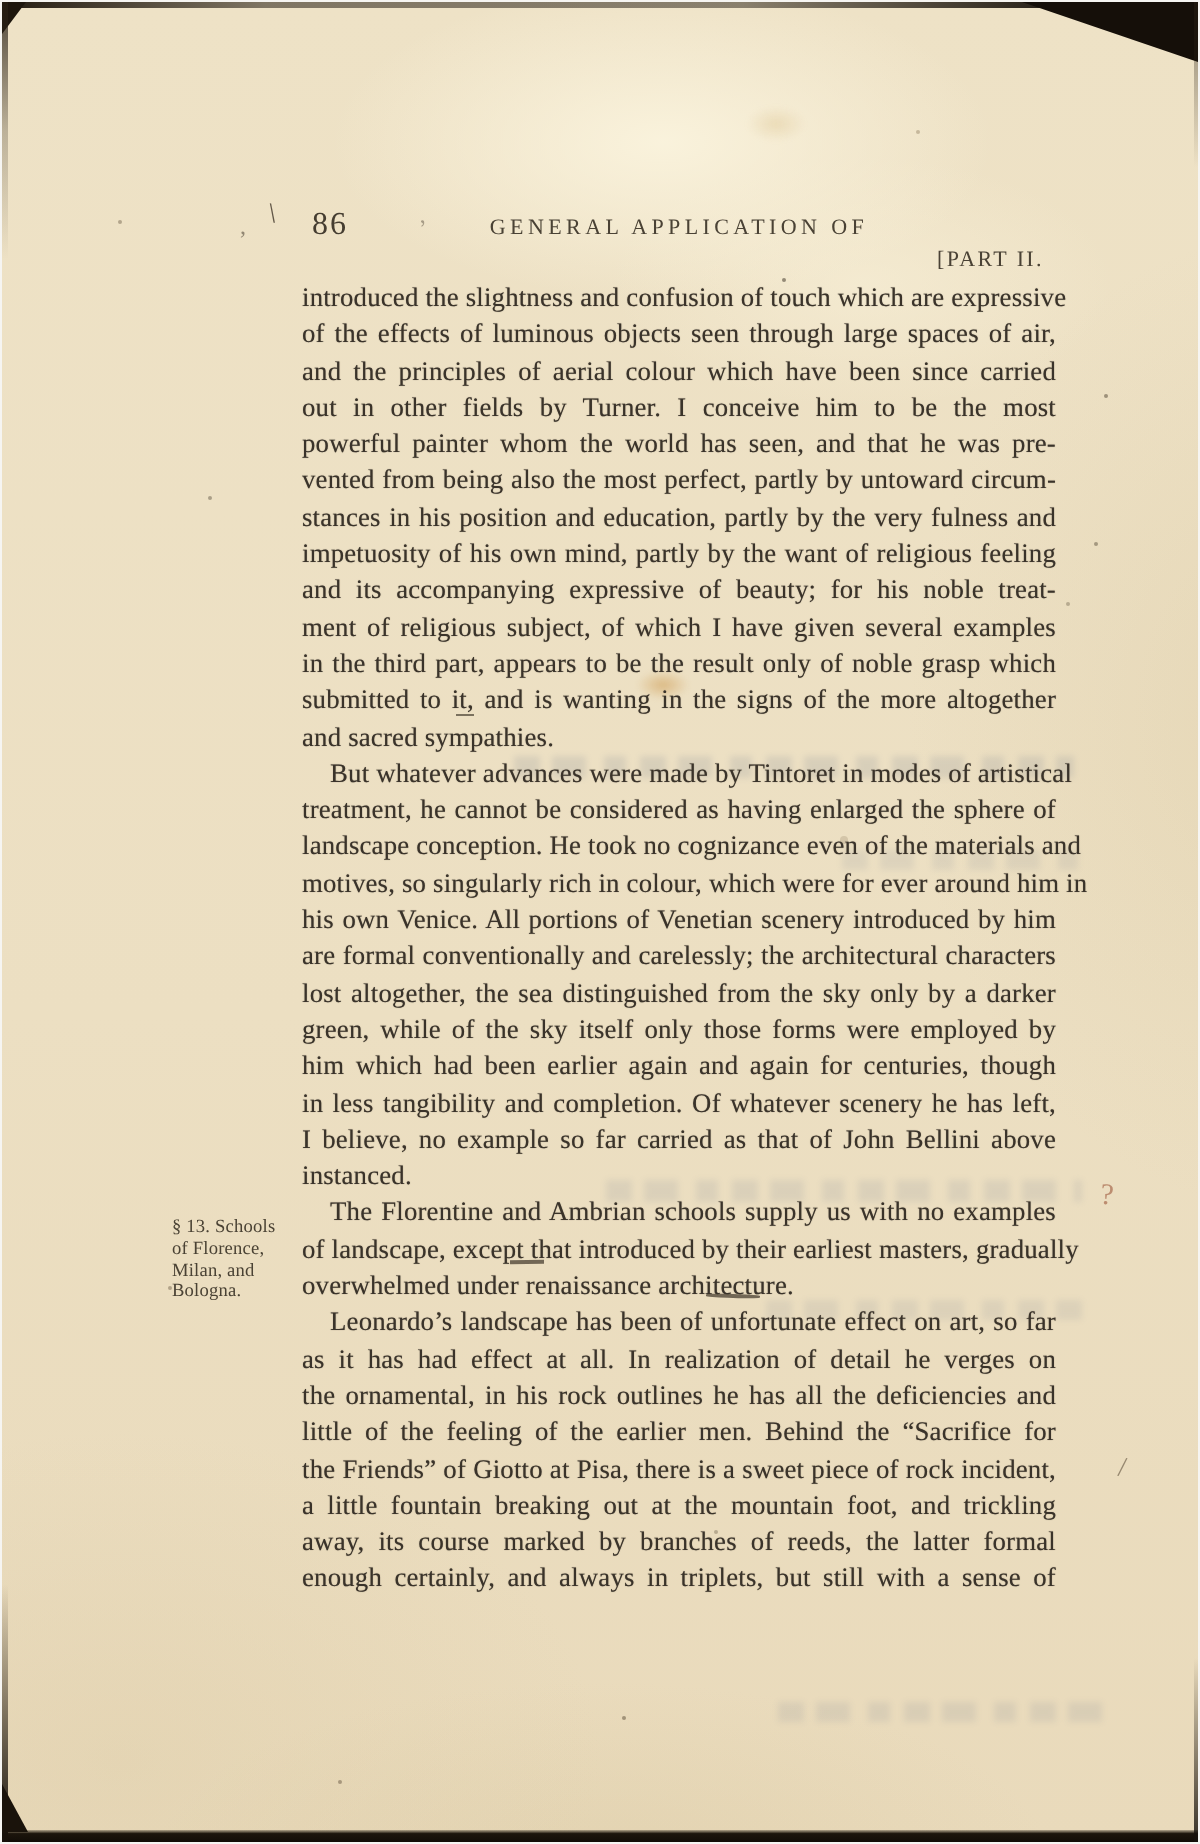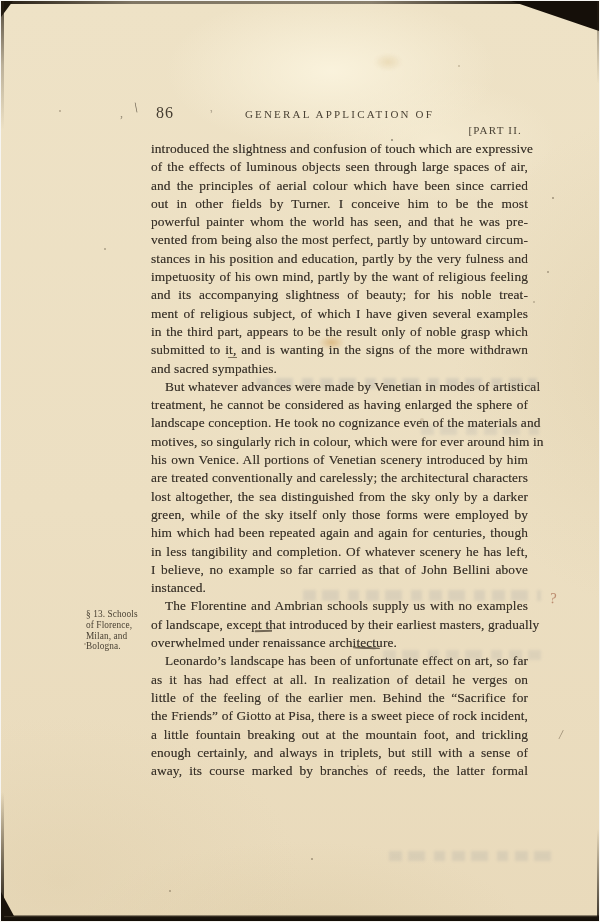--- a/index.html
+++ b/index.html
@@ -105,47 +105,48 @@
 
   <div class="bodytext">
     <div class="line">introduced the slightness and confusion of touch which are expressive</div>
     <div class="line">of the effects of luminous objects seen through large spaces of air,</div>
     <div class="line">and the principles of aerial colour which have been since carried</div>
     <div class="line">out in other fields by Turner.  I conceive him to be the most</div>
     <div class="line">powerful painter whom the world has seen, and that he was pre-</div>
     <div class="line">vented from being also the most perfect, partly by untoward circum-</div>
     <div class="line">stances in his position and education, partly by the very fulness and</div>
     <div class="line">impetuosity of his own mind, partly by the want of religious feeling</div>
-    <div class="line">and its accompanying slightness of beauty; for his noble treat-</div>
+    <div class="line">and its accompanying expressive of beauty; for his noble treat-</div>
     <div class="line">ment of religious subject, of which I have given several examples</div>
     <div class="line">in the third part, appears to be the result only of noble grasp which</div>
-    <div class="line">submitted to it, and is wanting in the signs of the more withdrawn</div>
+    <div class="line">submitted to it, and is wanting in the signs of the more altogether</div>
     <div class="line pl">and sacred sympathies.</div>
-    <div class="line ind">But whatever advances were made by Venetian in modes of artistical</div>
+    <div class="line ind">But whatever advances were made by Tintoret in modes of artistical</div>
     <div class="line">treatment, he cannot be considered as having enlarged the sphere of</div>
     <div class="line">landscape conception.  He took no cognizance even of the materials and</div>
     <div class="line">motives, so singularly rich in colour, which were for ever around him in</div>
     <div class="line">his own Venice.  All portions of Venetian scenery introduced by him</div>
-    <div class="line">are treated conventionally and carelessly; the architectural characters</div>
+    <div class="line">are formal conventionally and carelessly; the architectural characters</div>
     <div class="line">lost altogether, the sea distinguished from the sky only by a darker</div>
     <div class="line">green, while of the sky itself only those forms were employed by</div>
-    <div class="line">him which had been repeated again and again for centuries, though</div>
+    <div class="line">him which had been earlier again and again for centuries, though</div>
     <div class="line">in less tangibility and completion.  Of whatever scenery he has left,</div>
     <div class="line">I believe, no example so far carried as that of John Bellini above</div>
     <div class="line pl">instanced.</div>
     <div class="line ind">The Florentine and Ambrian schools supply us with no examples</div>
     <div class="line">of landscape, except that introduced by their earliest masters, gradually</div>
     <div class="line pl">overwhelmed under renaissance architecture.</div>
     <div class="line ind">Leonardo’s landscape has been of unfortunate effect on art, so far</div>
     <div class="line">as it has had effect at all.  In realization of detail he verges on</div>
+    <div class="line">the ornamental, in his rock outlines he has all the deficiencies and</div>
     <div class="line">little of the feeling of the earlier men.  Behind the “Sacrifice for</div>
     <div class="line">the Friends” of Giotto at Pisa, there is a sweet piece of rock incident,</div>
     <div class="line">a little fountain breaking out at the mountain foot, and trickling</div>
+    <div class="line">away, its course marked by branches of reeds, the latter formal</div>
     <div class="line">enough certainly, and always in triplets, but still with a sense of</div>
-    <div class="line">away, its course marked by branches of reeds, the latter formal</div>
   </div>
 
   <div class="sidenote">
     <div>§ 13. Schools</div>
     <div>of Florence,</div>
     <div>Milan, and</div>
     <div>Bologna.</div>
   </div>
 
   <span class="mark mark-tick">\</span>

